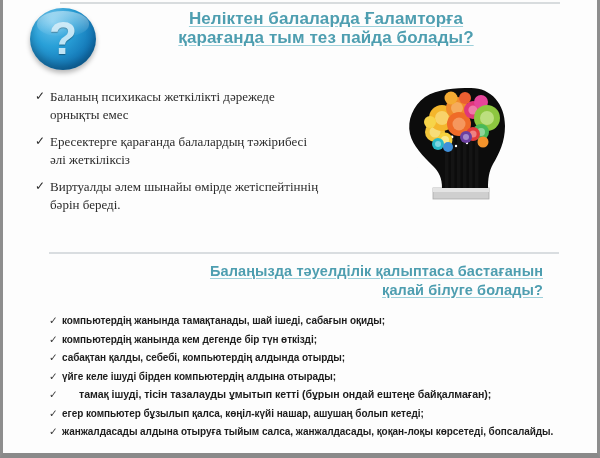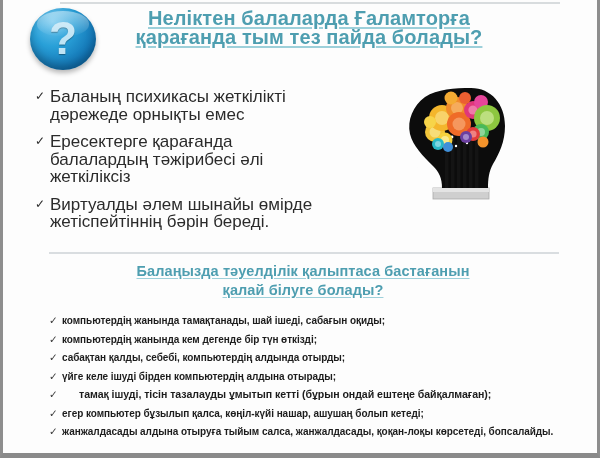--- a/index.html
+++ b/index.html
@@ -96,32 +96,33 @@
     color: #4e9eb0;
     font-weight: bold;
     letter-spacing: 0.1px;
   }
   .heading .hl {
     text-decoration: underline;
     text-decoration-color: #9dd0da;
     text-underline-offset: 2px;
   }
   #heading-top {
-    left: 96px;
+    left: 113px;
     top: 9px;
     width: 420px;
-    font-size: 20px;
+    font-size: 17px;
     line-height: 19px;
   }
   #heading-bottom {
     left: 60px;
     top: 262px;
     width: 480px;
     font-size: 14.5px;
     line-height: 19px;
+    text-align: right;
   }
 
   
   .list-top {
     position: absolute;
     left: 32px;
     top: 88px;
     width: 290px;
   }
   .list-top .row {
@@ -131,23 +132,24 @@
   }
   .list-top .tick {
     flex: 0 0 auto;
     width: 15px;
     font-size: 12px;
     line-height: 17px;
     color: #2f2f2f;
   }
   .list-top .txt {
     flex: 1 1 auto;
-    font-size: 17px;
+    font-size: 13px;
     line-height: 17.5px;
     color: #2b2b2b;
+    font-family: Liberation Serif, serif;
   }
 
   
   .brain-wrap {
     position: absolute;
     left: 392px;
     top: 80px;
     width: 126px;
     height: 120px;
   }

